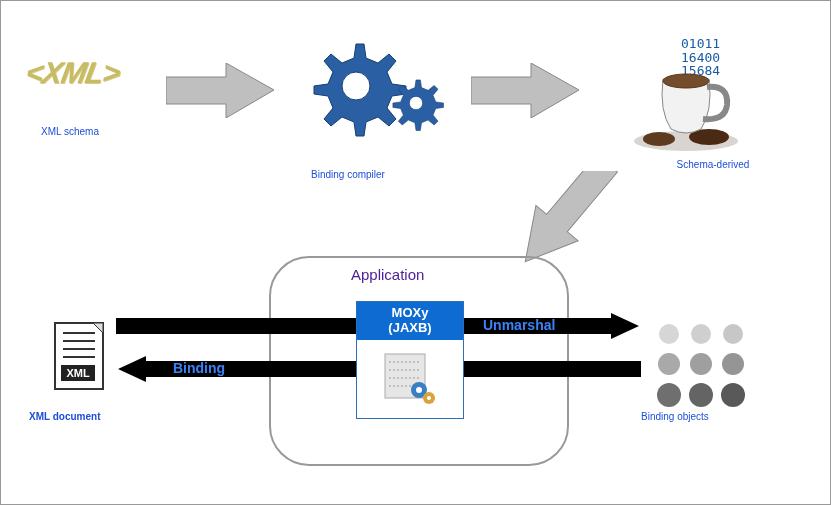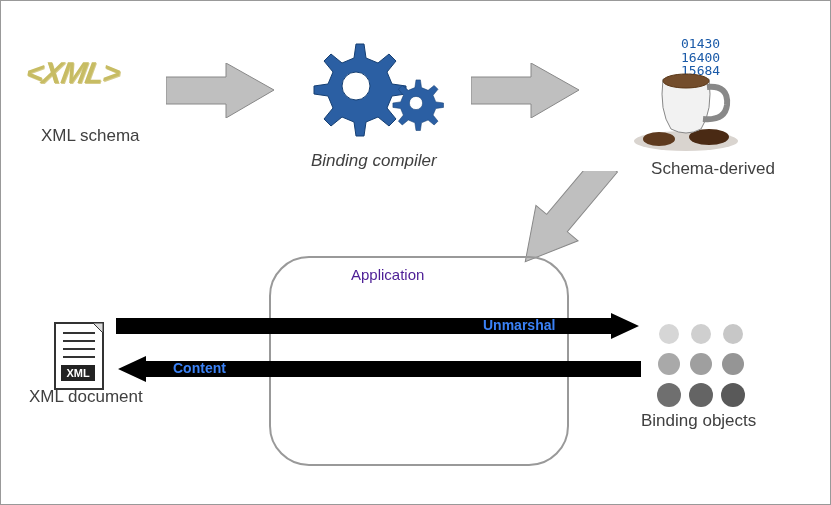--- a/index.html
+++ b/index.html
@@ -10,22 +10,22 @@
     height: 505px;
     position: relative;
     border: 1px solid #999;
   }
   .canvas {
     position: relative;
     width: 100%;
     height: 100%;
   }
   .node-label {
-    color: #404040;
-    font-size: 17px;
+    color: #1d4ed8;
+    font-size: 10px;
     text-align: center;
     position: absolute;
   }
   .xml-logo {
     position: absolute;
     top: 55px; left: 25px;
     font-family: "Arial Black", Arial, sans-serif;
     font-weight: 900;
     font-size: 30px;
     color: #c7bc63;
@@ -137,28 +137,28 @@
         <circle r="18" fill="#fff" stroke="none"></circle>
         <path d="M0,-42 L8,-42 L10,-28 L22,-23 L33,-32 L40,-25 L31,-14 L36,-2 L50,0 L50,8 L36,10 L31,22 L40,33 L33,40 L22,31 L10,36 L8,50 L0,50 L-2,36 L-14,31 L-25,40 L-32,33 L-23,22 L-28,10 L-42,8 L-42,0 L-28,-2 L-23,-14 L-32,-25 L-25,-32 L-14,-23 L-2,-28 Z"></path>
         <circle r="14" fill="#fff" stroke="#153f73"></circle>
       </g>
       <g transform="translate(115,72) scale(0.55)">
         <path d="M0,-42 L8,-42 L10,-28 L22,-23 L33,-32 L40,-25 L31,-14 L36,-2 L50,0 L50,8 L36,10 L31,22 L40,33 L33,40 L22,31 L10,36 L8,50 L0,50 L-2,36 L-14,31 L-25,40 L-32,33 L-23,22 L-28,10 L-42,8 L-42,0 L-28,-2 L-23,-14 L-32,-25 L-25,-32 L-14,-23 L-2,-28 Z"></path>
         <circle r="12" fill="#fff" stroke="#153f73"></circle>
       </g>
     </g>
   </svg>
-  <div class="node-label" style="top:150px;left:310px;font-style:italic;">Binding compiler</div>
+  <div class="node-label" style="top:168px;left:310px;">Binding compiler</div>
 
   <svg class="big-arrow" style="top:62px;left:470px;" width="110" height="55">
     <polygon points="0,14 60,14 60,0 108,27 60,55 60,41 0,41"></polygon>
   </svg>
 
   <div class="binary-text" style="top:36px;left:680px;">
-    <div>01430</div>
+    <div>01011</div>
     <div>16400</div>
     <div>15684</div>
   </div>
   <svg class="cup-wrap" style="top:70px;left:630px;" width="110" height="85">
     <ellipse cx="55" cy="70" rx="52" ry="10" fill="#d9d4cf"></ellipse>
     <ellipse cx="28" cy="68" rx="16" ry="7" fill="#5e3a1e"></ellipse>
     <ellipse cx="78" cy="66" rx="20" ry="8" fill="#4a2a14"></ellipse>
     <path d="M32,8 Q28,40 40,58 Q55,66 70,58 Q82,40 78,8 Z" fill="#f2f2f2" stroke="#888"></path>
     <ellipse cx="55" cy="10" rx="23" ry="7" fill="#734d2c" stroke="#5a3717"></ellipse>
     <path d="M76,16 Q98,14 96,34 Q94,50 72,48" fill="none" stroke="#888" stroke-width="6"></path>
@@ -177,34 +177,57 @@
   <div class="app-label">Application</div>
 
   <svg class="proc-arrow" style="top:312px;left:115px;" width="525" height="28">
     <polygon points="0,5 495,5 495,0 523,13 495,26 495,21 0,21"></polygon>
   </svg>
   <div class="arrow-label" style="top:316px;left:482px;">Unmarshal</div>
 
   <svg class="proc-arrow" style="top:355px;left:115px;" width="525" height="28">
     <polygon points="525,5 30,5 30,0 2,13 30,26 30,21 525,21"></polygon>
   </svg>
-  <div class="arrow-label" style="top:359px;left:172px;">Content</div>
-
+  <div class="arrow-label" style="top:359px;left:172px;">Binding</div>
+
+  <div class="moxy-box">
+    <div class="moxy-header">
+      <span>MOXy</span><br>
+      <span>(JAXB)</span>
+    </div>
+    <div class="moxy-body">
+      <svg width="62" height="62" viewBox="0 0 62 62">
+        <rect x="6" y="6" width="40" height="44" fill="#e6e6e6" stroke="#aaa"></rect>
+        <line x1="10" y1="14" x2="42" y2="14" stroke="#999" stroke-dasharray="2 2"></line>
+        <line x1="10" y1="22" x2="42" y2="22" stroke="#999" stroke-dasharray="2 2"></line>
+        <line x1="10" y1="30" x2="42" y2="30" stroke="#999" stroke-dasharray="2 2"></line>
+        <line x1="10" y1="38" x2="42" y2="38" stroke="#999" stroke-dasharray="2 2"></line>
+        <g transform="translate(40,42)">
+          <circle r="8" fill="#3a7fc4"></circle>
+          <circle r="3" fill="#fff"></circle>
+        </g>
+        <g transform="translate(50,50)">
+          <circle r="6" fill="#d9a23a"></circle>
+          <circle r="2" fill="#fff"></circle>
+        </g>
+      </svg>
+    </div>
+  </div>
 
   <svg class="xml-doc" width="60" height="80">
     <rect x="4" y="2" width="48" height="66" fill="#fff" stroke="#333" stroke-width="2"></rect>
     <polygon points="42,2 52,2 52,12" fill="#ddd" stroke="#333"></polygon>
     <line x1="12" y1="12" x2="44" y2="12" stroke="#333" stroke-width="2"></line>
     <line x1="12" y1="20" x2="44" y2="20" stroke="#333" stroke-width="2"></line>
     <line x1="12" y1="28" x2="44" y2="28" stroke="#333" stroke-width="2"></line>
     <line x1="12" y1="36" x2="44" y2="36" stroke="#333" stroke-width="2"></line>
     <rect x="10" y="44" width="34" height="16" fill="#222"></rect>
     <text x="27" y="56" fill="#fff" font-size="11" font-weight="bold" text-anchor="middle">XML</text>
   </svg>
-  <div class="node-label" style="top:386px;left:28px;">XML document</div>
+  <div class="node-label" style="top:410px;left:28px;font-weight:bold;">XML document</div>
 
   <svg class="dots" width="110" height="90" viewBox="0 0 110 90">
     <circle cx="18" cy="15" r="10" fill="#d6d6d6"></circle>
     <circle cx="50" cy="15" r="10" fill="#cfcfcf"></circle>
     <circle cx="82" cy="15" r="10" fill="#c7c7c7"></circle>
     <circle cx="18" cy="45" r="11" fill="#a9a9a9"></circle>
     <circle cx="50" cy="45" r="11" fill="#9f9f9f"></circle>
     <circle cx="82" cy="45" r="11" fill="#959595"></circle>
     <circle cx="18" cy="76" r="12" fill="#6f6f6f"></circle>
     <circle cx="50" cy="76" r="12" fill="#646464"></circle>

